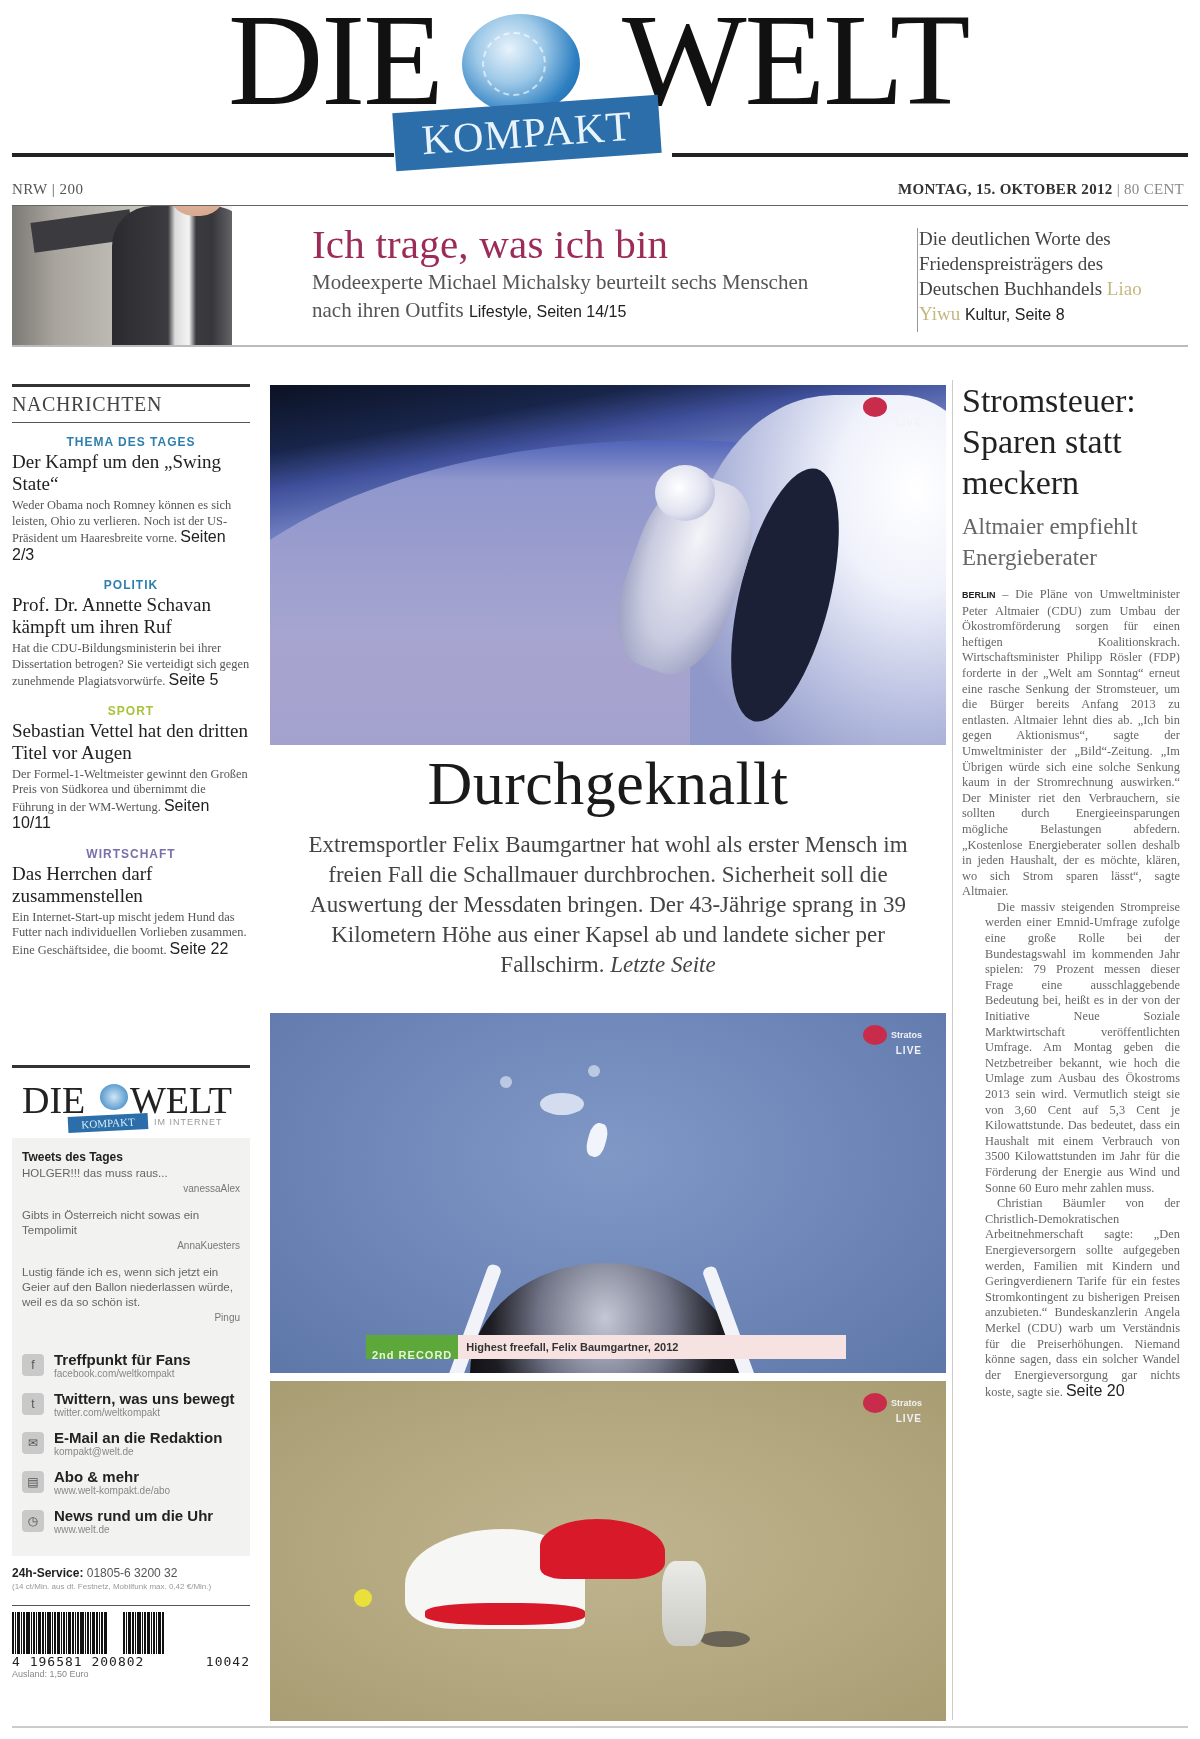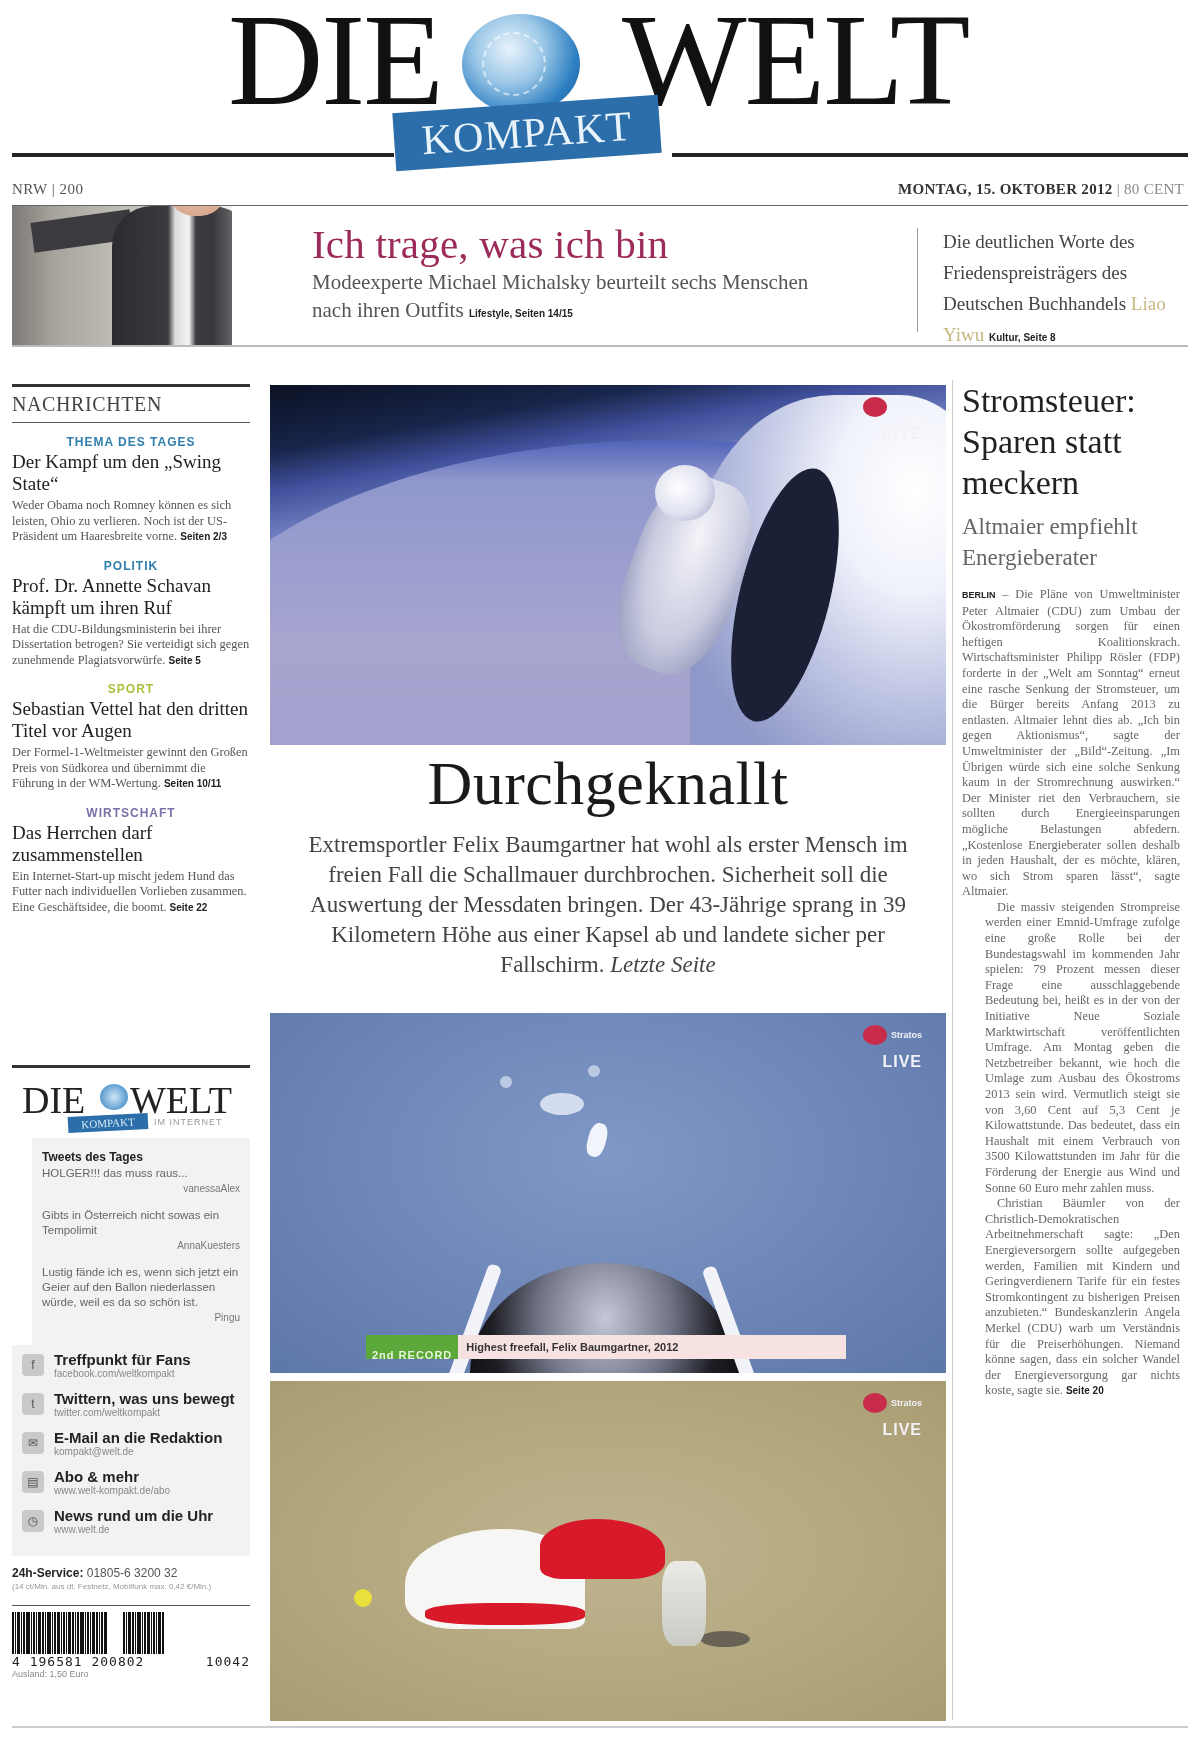--- a/index.html
+++ b/index.html
@@ -30,23 +30,23 @@
     background: linear-gradient(90deg, #7c7a76 0%, #a9a59e 20%, #c8c5bf 60%, #f2f1ee 100%); }
   .teaser-photo .head { position: absolute; left: 150px; top: -85px; width: 70px; height: 95px; border-radius: 50% 50% 45% 45%;
     background: radial-gradient(circle at 50% 60%, #e7c2ad 0%, #d7a88e 60%, #9c7b6a 100%); }
   .teaser-photo .jacket { position: absolute; left: 100px; top: 0px; width: 140px; height: 140px;
     background: linear-gradient(90deg, #2b2b2f 0%, #3b3b40 40%, #dcdcdc 45%, #f4f4f4 55%, #3b3b40 60%, #2b2b2f 100%);
     border-radius: 40px 40px 0 0; }
   .teaser-photo .arm { position: absolute; left: 20px; top: 10px; width: 100px; height: 30px; background: #3a3a3f; transform: rotate(-8deg); }
   .teaser-fade { left: 212px; top: 206px; width: 80px; height: 140px; background: linear-gradient(90deg, rgba(255,255,255,0) 0%, #fff 100%); }
   .teaser-head { left: 312px; top: 220px; font-size: 41px; color: #9c2b5a; letter-spacing: 0.2px; }
   .teaser-sub { left: 312px; top: 268px; font-size: 21px; line-height: 28px; color: #555; width: 520px; }
-  .ref { font-family: "Liberation Sans", sans-serif; font-weight: bold; font-size: 10px; color: #222; }
+  .ref { font-family: "Liberation Sans", sans-serif; font-weight: normal; font-size: 16px; color: #222; }
   .teaser-vrule { left: 917px; top: 228px; width: 1px; height: 104px; background: #999; }
-  .teaser2 { left: 943px; top: 226px; font-size: 19px; line-height: 31px; color: #444; width: 250px; }
+  .teaser2 { left: 919px; top: 226px; font-size: 19px; line-height: 25px; color: #444; width: 250px; }
   .teaser2 .name { color: #c5b780; }
   .rule-teaser-bottom { left: 12px; top: 345px; width: 1176px; height: 2px; background: #bbb; }
 
   
   .left-col { left: 12px; top: 384px; width: 238px; }
   .sect-rule { width: 238px; height: 3px; background: #333; }
   .sect-title { font-size: 20px; color: #444; letter-spacing: 0.6px; margin: 6px 0 6px; }
   .sect-rule2 { width: 238px; height: 1px; background: #555; margin-bottom: 12px; }
   .nitem { margin-bottom: 14px; }
   .ncat { font-family: "Liberation Sans", sans-serif; font-weight: bold; font-size: 12px; letter-spacing: 1px; margin-bottom: 2px; text-align: center; }
@@ -55,21 +55,21 @@
 
   
   .promo { left: 12px; top: 1065px; width: 238px; height: 600px; }
   .promo-rule { width: 238px; height: 3px; background: #333; }
   .promo-logo { position: relative; height: 70px; }
   .promo-logo .pdie { position: absolute; left: 10px; top: 10px; font-size: 38px; color: #222; }
   .promo-logo .pglobe { position: absolute; left: 88px; top: 16px; width: 28px; height: 26px; border-radius: 50%; background: radial-gradient(circle, #cfe6f6, #2b7cbf); }
   .promo-logo .pwelt { position: absolute; left: 118px; top: 10px; font-size: 38px; color: #222; }
   .promo-logo .pkomp { position: absolute; left: 56px; top: 47px; width: 80px; height: 16px; background: #2b6ea9; color: #d8ecf8; font-size: 11px; text-align: center; line-height: 16px; transform: rotate(-3deg); }
   .promo-logo .pmob { position: absolute; left: 142px; top: 49px; font-family: "Liberation Sans", sans-serif; font-size: 9px; color: #999; letter-spacing: 1px; }
-  .tweets { background: #f2f2f0; padding: 12px 10px 8px; font-family: "Liberation Sans", sans-serif; margin-left: 20px; }
+  .tweets { background: #f2f2f0; padding: 12px 10px 8px; font-family: "Liberation Sans", sans-serif; }
   .tweets-title { font-weight: bold; font-size: 12px; color: #222; margin-bottom: 2px; }
   .tweet { font-size: 11.5px; line-height: 15px; color: #666; margin-bottom: 12px; }
   .tweet .user { display: block; text-align: right; font-size: 10px; color: #777; }
   .links { background: #f2f2f0; padding: 6px 10px 10px; font-family: "Liberation Sans", sans-serif; }
   .link { display: flex; align-items: center; margin-bottom: 11px; }
   .link-icon { width: 22px; height: 22px; border-radius: 4px; background: #c9c9c9; margin-right: 10px; flex: none; text-align: center; line-height: 22px; font-size: 12px; color: #555; }
   .link-title { font-weight: bold; font-size: 15px; color: #222; }
   .link-url { font-size: 10px; color: #888; }
   .service { padding: 10px 0 0; font-family: "Liberation Sans", sans-serif; }
   .service-main { font-size: 12px; color: #555; }
@@ -113,21 +113,21 @@
   .photo3 .chute-white { position: absolute; left: 135px; top: 148px; width: 180px; height: 100px; border-radius: 60% 50% 10% 30%; background: #f6f6f4; }
   .photo3 .chute-red1 { position: absolute; left: 270px; top: 138px; width: 125px; height: 60px; border-radius: 50% 60% 30% 20%; background: #d8192a; }
   .photo3 .chute-red2 { position: absolute; left: 155px; top: 222px; width: 160px; height: 22px; border-radius: 40%; background: #d8192a; }
   .photo3 .person { position: absolute; left: 392px; top: 180px; width: 44px; height: 85px; border-radius: 30%; background: linear-gradient(180deg, #eaeae6 0%, #c9cbc4 100%); }
   .photo3 .shadow { position: absolute; left: 430px; top: 250px; width: 50px; height: 16px; border-radius: 50%; background: rgba(40,40,50,0.55); }
   .photo3 .ball { position: absolute; left: 84px; top: 208px; width: 18px; height: 18px; border-radius: 50%; background: #e9e03c; }
 
   .live-badge { position: absolute; right: 24px; top: 12px; font-family: "Liberation Sans", sans-serif; font-weight: bold; color: #f2f2f6; text-align: right; }
   .live-badge .s { display: inline-block; width: 24px; height: 20px; border-radius: 50%; background: #c92b4b; margin-right: 4px; vertical-align: middle; }
   .live-badge .st { font-size: 9px; vertical-align: middle; }
-  .live-badge .lv { display: block; font-size: 16px; letter-spacing: 1px; margin-top: 8px; }
+  .live-badge .lv { display: block; font-size: 10px; letter-spacing: 1px; }
 
   
   .lead-head { left: 270px; top: 748px; width: 676px; text-align: center; font-size: 62px; color: #1a1a1a; letter-spacing: 0.5px; }
   .lead-body { left: 290px; top: 830px; width: 636px; text-align: center; font-size: 23px; line-height: 30px; color: #444; }
   .lead-body i { color: #444; }
 
   
   .r-vrule { left: 952px; top: 380px; width: 1px; height: 1340px; background: #ccc; }
   .right-col { left: 962px; top: 380px; width: 218px; }
   .r-head { font-size: 34px; line-height: 41px; color: #222; }

